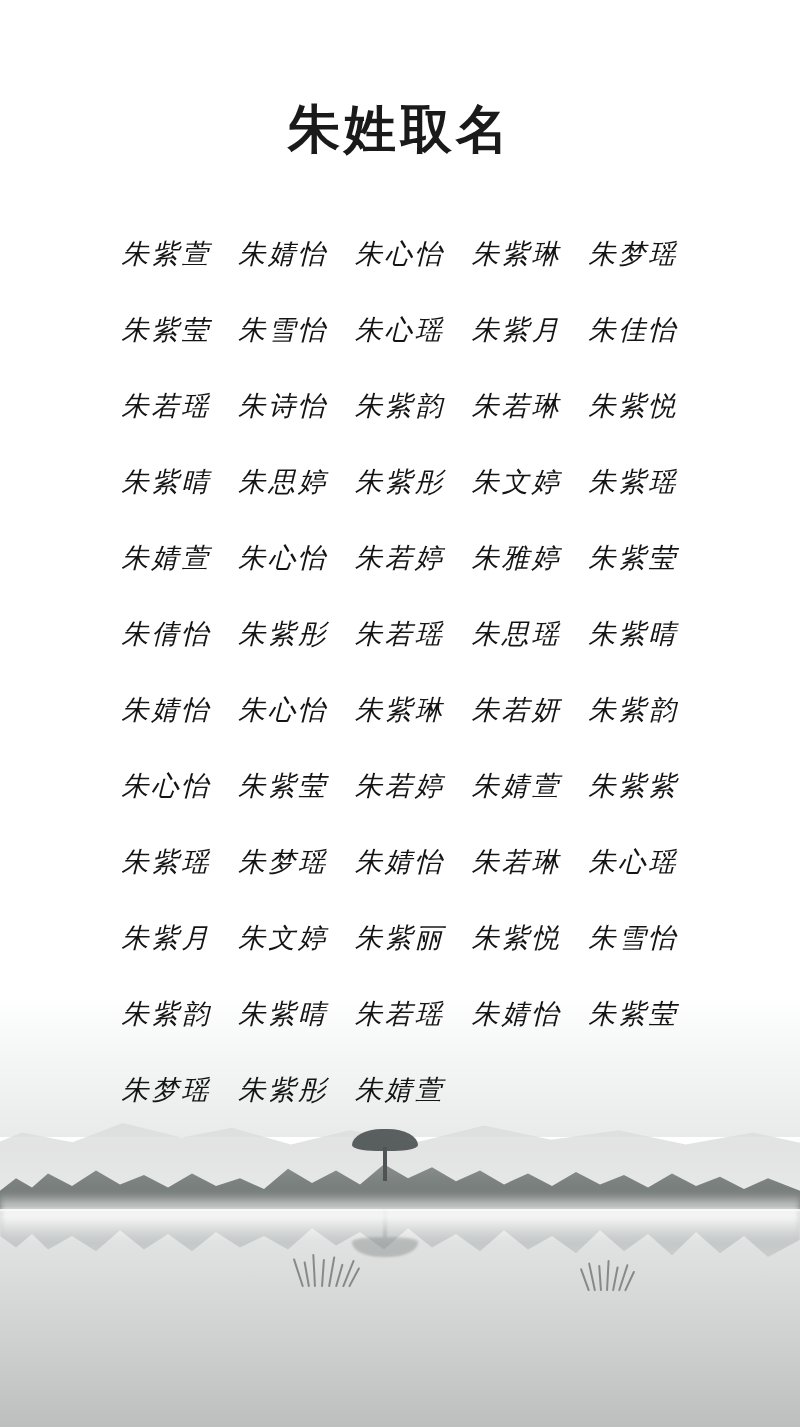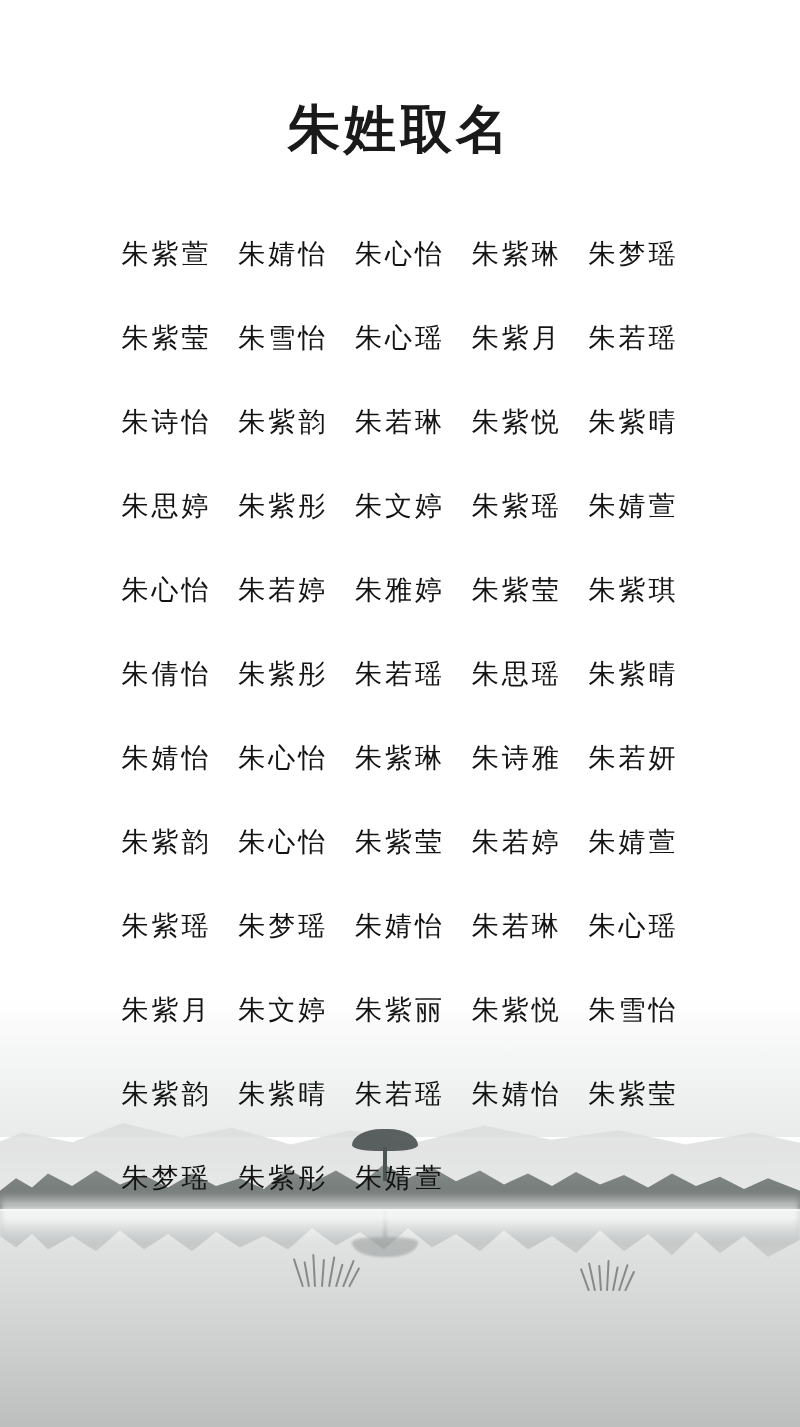--- a/index.html
+++ b/index.html
@@ -172,21 +172,22 @@
     letter-spacing: 4px;
     color: #1a1a1a;
   }
   .name-grid {
     position: absolute;
     left: 108px;
     top: 216px;
     width: 584px;
     display: grid;
     grid-template-columns: repeat(5, 1fr);
-    row-gap: 8px;
+    row-gap: 0px;
+    font-style: italic;
   }
   .name-cell {
     height: 76px;
     line-height: 76px;
     text-align: center;
     font-family: "DejaVu Serif", "Liberation Serif", serif;
     font-size: 27px;
     letter-spacing: 3px;
     color: #141414;
     white-space: nowrap;
@@ -237,51 +238,51 @@
   <div class="name-grid">
       <div class="name-cell">朱紫萱</div>
       <div class="name-cell">朱婧怡</div>
       <div class="name-cell">朱心怡</div>
       <div class="name-cell">朱紫琳</div>
       <div class="name-cell">朱梦瑶</div>
       <div class="name-cell">朱紫莹</div>
       <div class="name-cell">朱雪怡</div>
       <div class="name-cell">朱心瑶</div>
       <div class="name-cell">朱紫月</div>
+      <div class="name-cell">朱佳怡</div>
       <div class="name-cell">朱若瑶</div>
       <div class="name-cell">朱诗怡</div>
       <div class="name-cell">朱紫韵</div>
       <div class="name-cell">朱若琳</div>
       <div class="name-cell">朱紫悦</div>
       <div class="name-cell">朱紫晴</div>
       <div class="name-cell">朱思婷</div>
       <div class="name-cell">朱紫彤</div>
       <div class="name-cell">朱文婷</div>
       <div class="name-cell">朱紫瑶</div>
       <div class="name-cell">朱婧萱</div>
       <div class="name-cell">朱心怡</div>
       <div class="name-cell">朱若婷</div>
       <div class="name-cell">朱雅婷</div>
       <div class="name-cell">朱紫莹</div>
-      <div class="name-cell">朱紫琪</div>
       <div class="name-cell">朱倩怡</div>
       <div class="name-cell">朱紫彤</div>
       <div class="name-cell">朱若瑶</div>
       <div class="name-cell">朱思瑶</div>
       <div class="name-cell">朱紫晴</div>
       <div class="name-cell">朱婧怡</div>
       <div class="name-cell">朱心怡</div>
       <div class="name-cell">朱紫琳</div>
-      <div class="name-cell">朱诗雅</div>
       <div class="name-cell">朱若妍</div>
       <div class="name-cell">朱紫韵</div>
       <div class="name-cell">朱心怡</div>
       <div class="name-cell">朱紫莹</div>
       <div class="name-cell">朱若婷</div>
       <div class="name-cell">朱婧萱</div>
+      <div class="name-cell">朱紫紫</div>
       <div class="name-cell">朱紫瑶</div>
       <div class="name-cell">朱梦瑶</div>
       <div class="name-cell">朱婧怡</div>
       <div class="name-cell">朱若琳</div>
       <div class="name-cell">朱心瑶</div>
       <div class="name-cell">朱紫月</div>
       <div class="name-cell">朱文婷</div>
       <div class="name-cell">朱紫丽</div>
       <div class="name-cell">朱紫悦</div>
       <div class="name-cell">朱雪怡</div>

